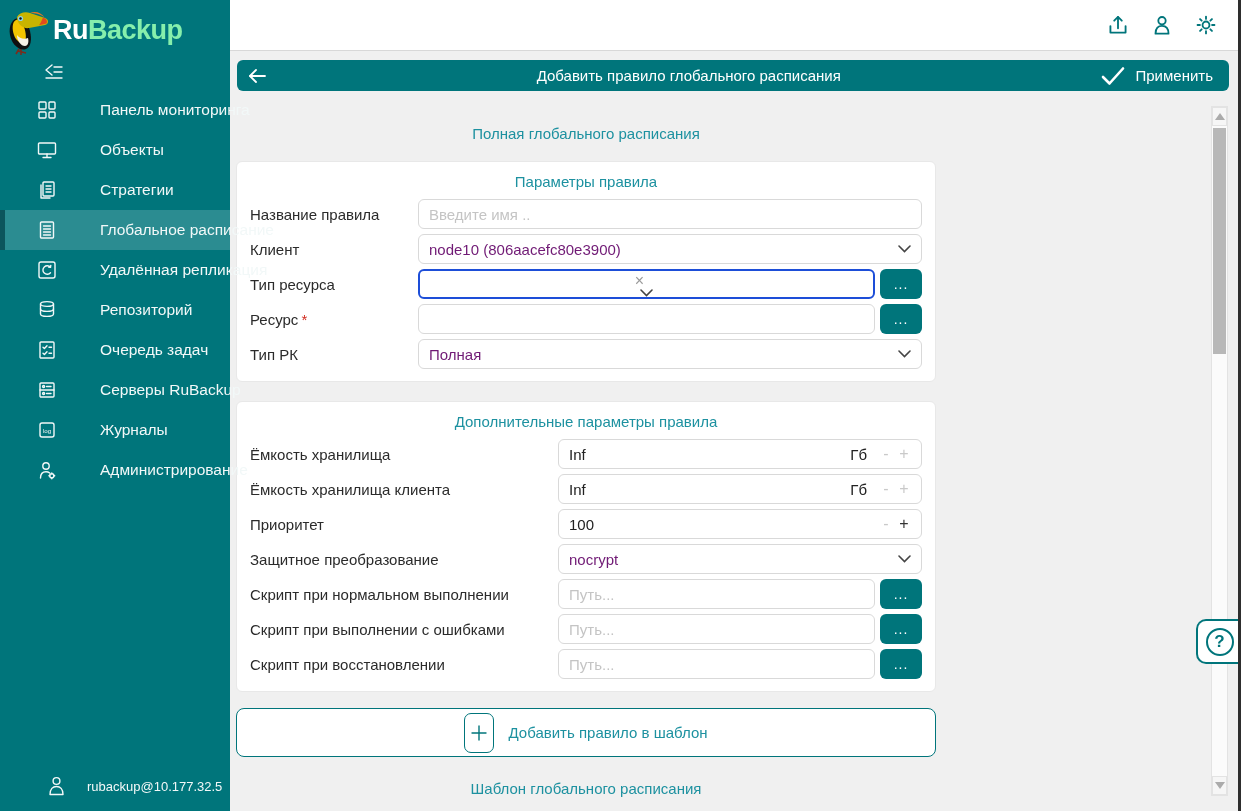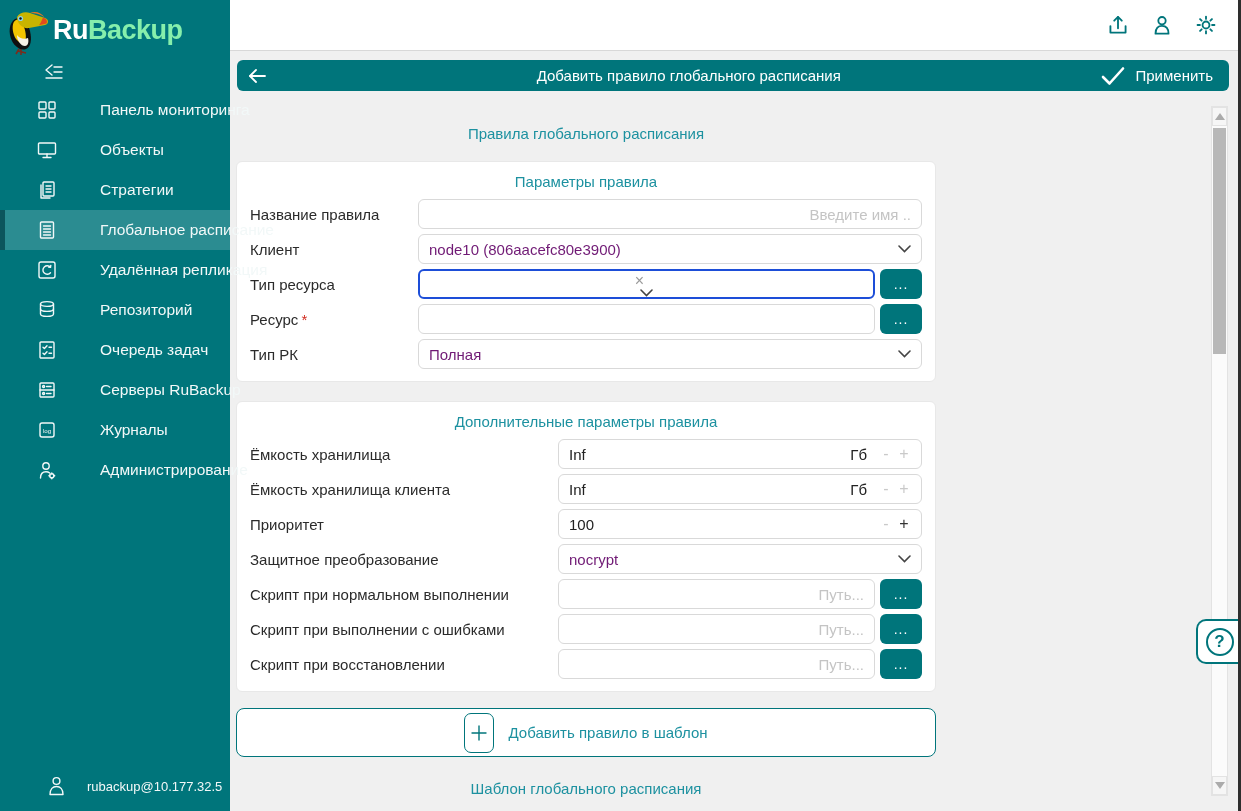--- a/index.html
+++ b/index.html
@@ -38,21 +38,21 @@
   .section-title { text-align:center; color:#1d91a0; font-size:15px; margin-top:16px; }
   .card { background:#ffffff; border:1px solid #e8e8e8; border-radius:6px; padding:11px 13px 12px 13px; margin-top:19px; }
   .card-title { text-align:center; color:#1d91a0; font-size:15px; margin-bottom:9px; }
   .form-row { display:flex; align-items:center; height:30px; margin-top:5px; }
   .form-row .lbl { font-size:15px; color:#2b2b2b; white-space:nowrap; }
   .lbl-w1 { width:168px; flex:0 0 168px; }
   .lbl-w2 { width:308px; flex:0 0 308px; }
   .req { color:#d12b1f; margin-left:3px; }
   .fld { flex:1; height:30px; display:flex; align-items:center; }
 
-  .tinput { width:100%; height:30px; border:1px solid #d9d9d9; border-radius:6px; padding:0 10px; font-size:15px; color:#222; font-family:inherit; background:#fff; outline:none;text-align:right; }
+  .tinput { width:100%; height:30px; border:1px solid #d9d9d9; border-radius:6px; padding:0 10px; font-size:15px; color:#222; font-family:inherit; background:#fff; outline:none; }
   .tinput::placeholder { color:#c4c4c4; }
 
   .select { width:100%; height:30px; border:1px solid #d9d9d9; border-radius:6px; background:#fff; display:flex; align-items:center; padding:0 10px; cursor:pointer; }
   .select .sel-text { flex:1; font-size:15px; color:#701a75; white-space:nowrap; overflow:hidden; }
   .combo { border:2px solid #1d4ed8;flex-direction:column; }
   .icon-x { color:#9a9a9a; font-size:16px; margin-right:14px; cursor:pointer; line-height:1; }
 
   .numfield { width:100%; height:30px; border:1px solid #d9d9d9; border-radius:6px; background:#fff; display:flex; align-items:center; padding:0 8px 0 10px; }
   .numfield input { flex:1; border:none; outline:none; font-size:15px; color:#222; font-family:inherit; min-width:0; }
   .unit { font-size:15px; color:#222; margin-right:10px; }
@@ -248,21 +248,21 @@
     <div class="hb-title">Добавить правило глобального расписания</div>
     <div class="hb-apply">
       <svg width="26" height="22" viewBox="0 0 26 22" fill="none" stroke="#fff" stroke-width="2.6" stroke-linecap="round" stroke-linejoin="round">
         <path d="M3 12 L9.5 18.5 L23 3.5"></path>
       </svg>
       <span>Применить</span>
     </div>
   </div>
 
   <div class="content">
-    <div class="section-title">Правила глобального расписания</div>
+    <div class="section-title">Полная глобального расписания</div>
 
     <div class="card">
       <div class="card-title">Параметры правила</div>
 
       <div class="form-row">
         <span class="lbl lbl-w1">Название правила</span>
         <div class="fld">
             <input class="tinput" type="text" placeholder="Введите имя .." style="">
           </div>
       </div>

